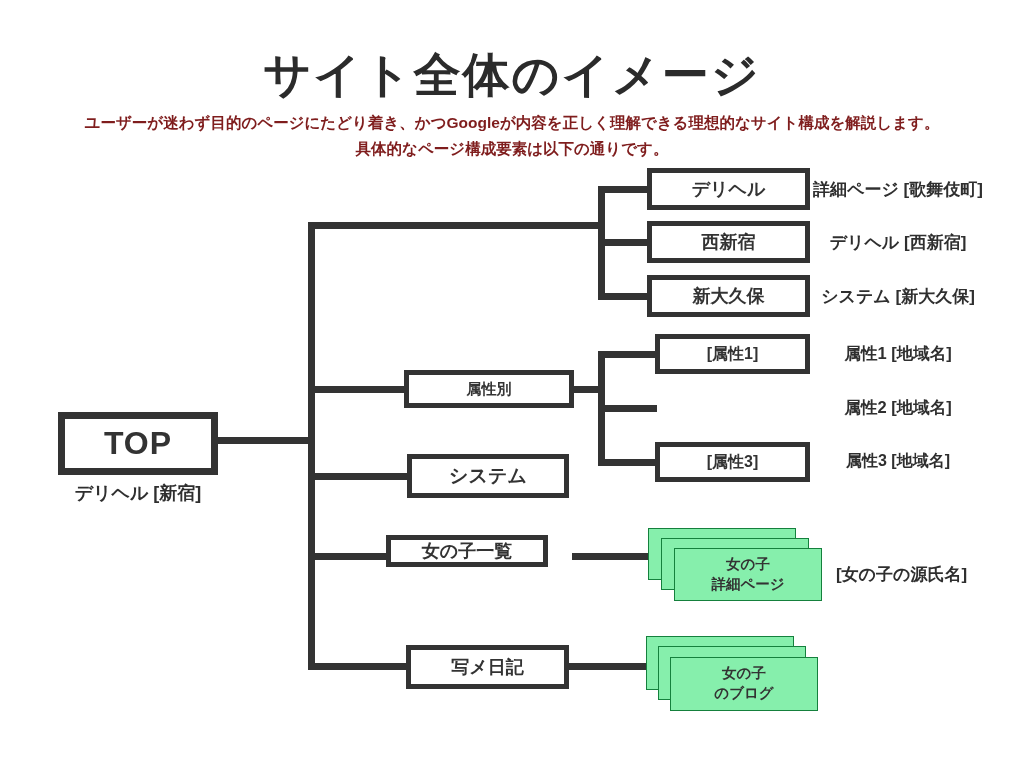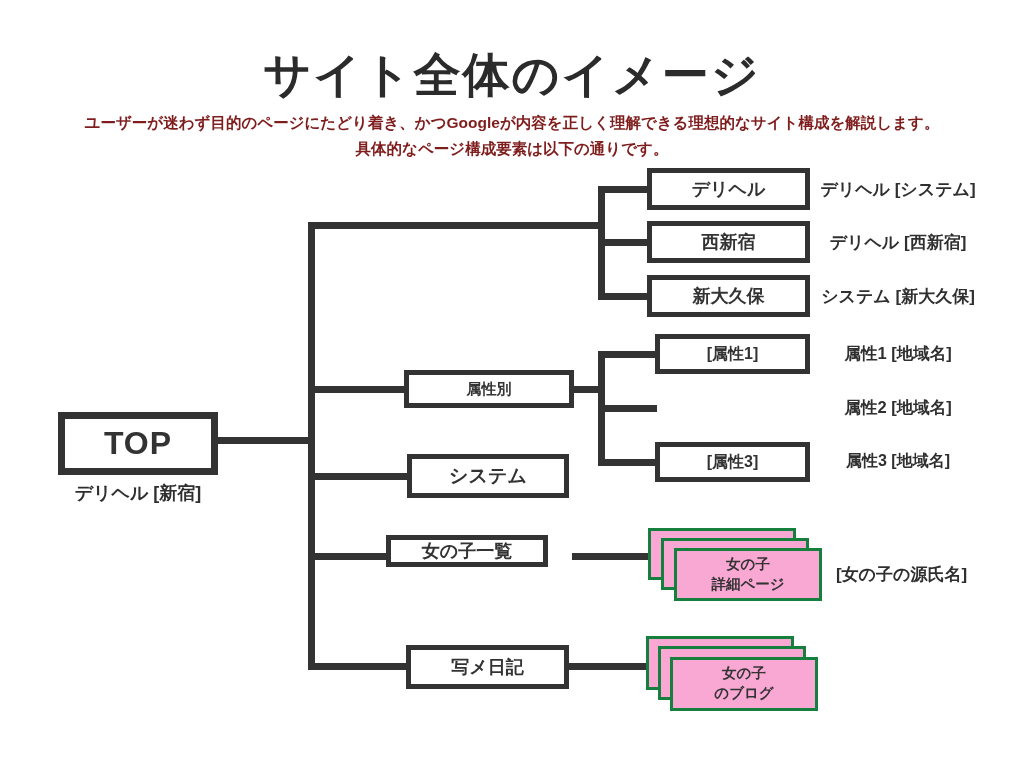--- a/index.html
+++ b/index.html
@@ -17,21 +17,21 @@
     word-break:break-all;
   }
   .hline, .vline { position:absolute; background:#333333; z-index:1; }
   .node {
     position:absolute; background:#ffffff; border:5px solid #333333; box-sizing:border-box;
     display:flex; align-items:center; justify-content:center; text-align:center;
     font-weight:700; color:#333333; z-index:2;
   }
   .node-top { border-width:7px; font-size:32px; letter-spacing:1px; }
   .stackbox {
-    position:absolute; background:#f9a8d4; border:3px solid #15803d; box-sizing:border-box;
+    position:absolute; background:#86efac; border:1px solid #15803d; box-sizing:border-box;
     z-index:2;
     font-family:Liberation Serif, serif;
   }
   .stackbox.front {
     display:flex; flex-direction:column; align-items:center; justify-content:center;
     text-align:center; font-weight:700; font-size:14.5px; line-height:1.35; color:#333333;
     z-index:3;
   }
   .note {
     position:absolute; font-weight:700; color:#2f2f2f; z-index:2;
@@ -76,21 +76,21 @@
   <div class="node" style="left:647px; top:168px; width:163px; height:42px; font-size:18px;">
     <span>デリヘル</span>
   </div>
   <div class="node" style="left:647px; top:221px; width:163px; height:42px; font-size:18px;">
     <span>西新宿</span>
   </div>
   <div class="node" style="left:647px; top:275px; width:163px; height:42px; font-size:18px;">
     <span>新大久保</span>
   </div>
 
-  <div class="note" style="left:808px; top:178px; width:180px; height:22px; font-size:17px;">デリヘル [システム]</div>
+  <div class="note" style="left:808px; top:178px; width:180px; height:22px; font-size:17px;">詳細ページ [歌舞伎町]</div>
   <div class="note" style="left:808px; top:231px; width:180px; height:22px; font-size:17px;">デリヘル [西新宿]</div>
   <div class="note" style="left:808px; top:285px; width:180px; height:22px; font-size:17px;">システム [新大久保]</div>
 
   <div class="node" style="left:404px; top:370px; width:170px; height:38px; font-size:15px;">
     <span>属性別</span>
   </div>
 
   <div class="node" style="left:655px; top:334px; width:155px; height:40px; font-size:16px;">
     <span>[属性1]</span>
   </div>

